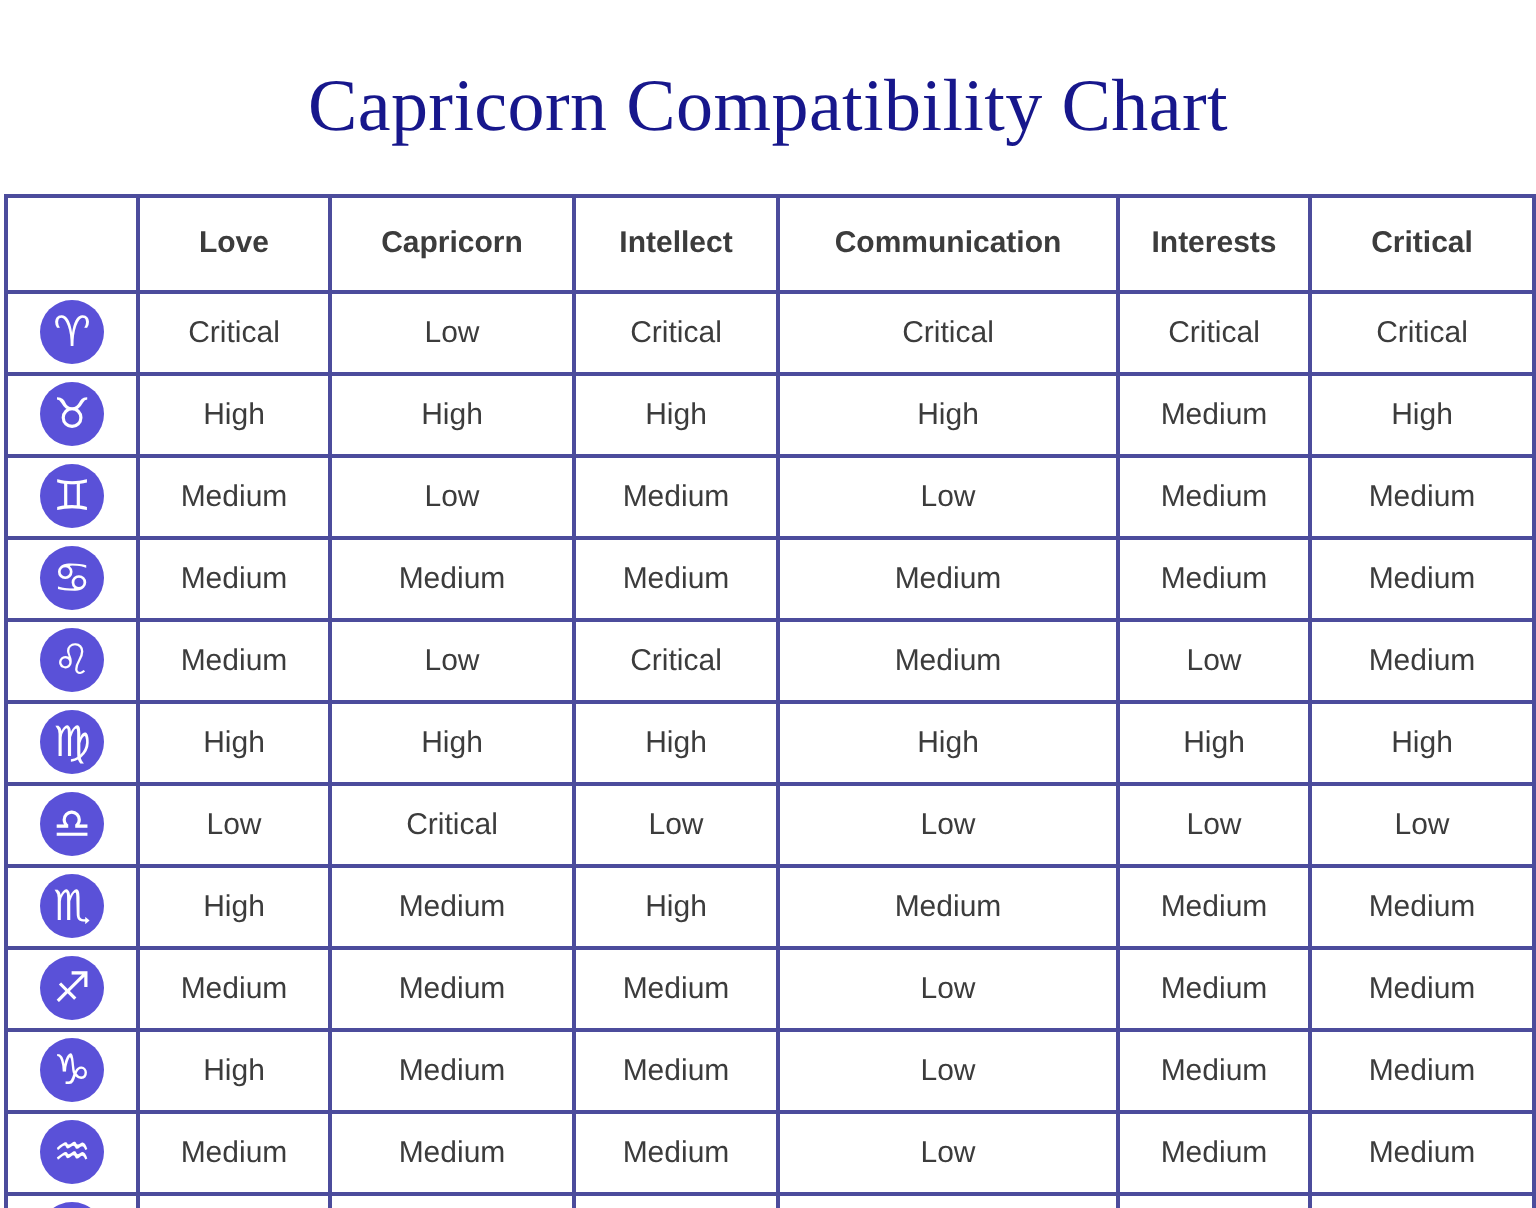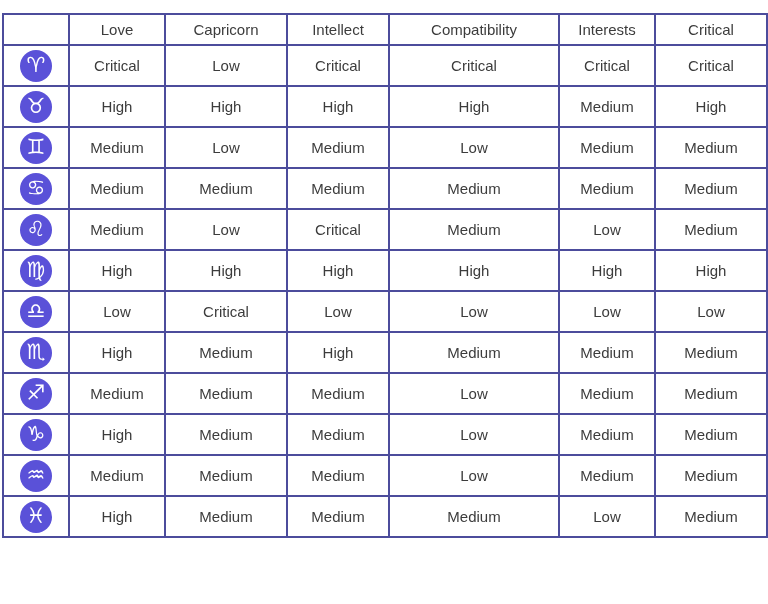--- a/index.html
+++ b/index.html
@@ -52,22 +52,22 @@
     text-align: center;
     vertical-align: middle;
     color: #3c3c3c;
     font-size: 15px;
     font-weight: 400;
     padding: 0;
     background: #ffffff;
   }
 
   table.compat thead th {
-    height: 31px;
-    font-weight: 400;
+    height: 48px;
+    font-weight: 700;
   }
 
   table.compat tbody td {
     height: 41px;
   }
 
   col.c-sign   { width: 66px; }
   col.c-love   { width: 96px; }
   col.c-friend { width: 122px; }
   col.c-inter  { width: 102px; }
@@ -93,39 +93,40 @@
     font-family: "DejaVu Sans", sans-serif;
     text-align: center;
     user-select: none;
   }
 </style>
 </head>
 <body>
 
 <div class="page">
 
+  <h1 class="chart-title">Capricorn Compatibility Chart</h1>
 
   <div class="table-wrap">
     <table class="compat">
       <colgroup>
         <col class="c-sign">
         <col class="c-love">
         <col class="c-friend">
         <col class="c-inter">
         <col class="c-comm">
         <col class="c-intel">
         <col class="c-over">
       </colgroup>
       <thead>
         <tr>
           <th></th>
           <th>Love</th>
           <th>Capricorn</th>
           <th>Intellect</th>
-          <th>Compatibility</th>
+          <th>Communication</th>
           <th>Interests</th>
           <th>Critical</th>
         </tr>
       </thead>
       <tbody id="table-body">
           <tr>
             <td class="sign-cell"><span class="sign-badge">♈</span></td>
             <td>Critical</td>
             <td>Low</td>
             <td>Critical</td>

